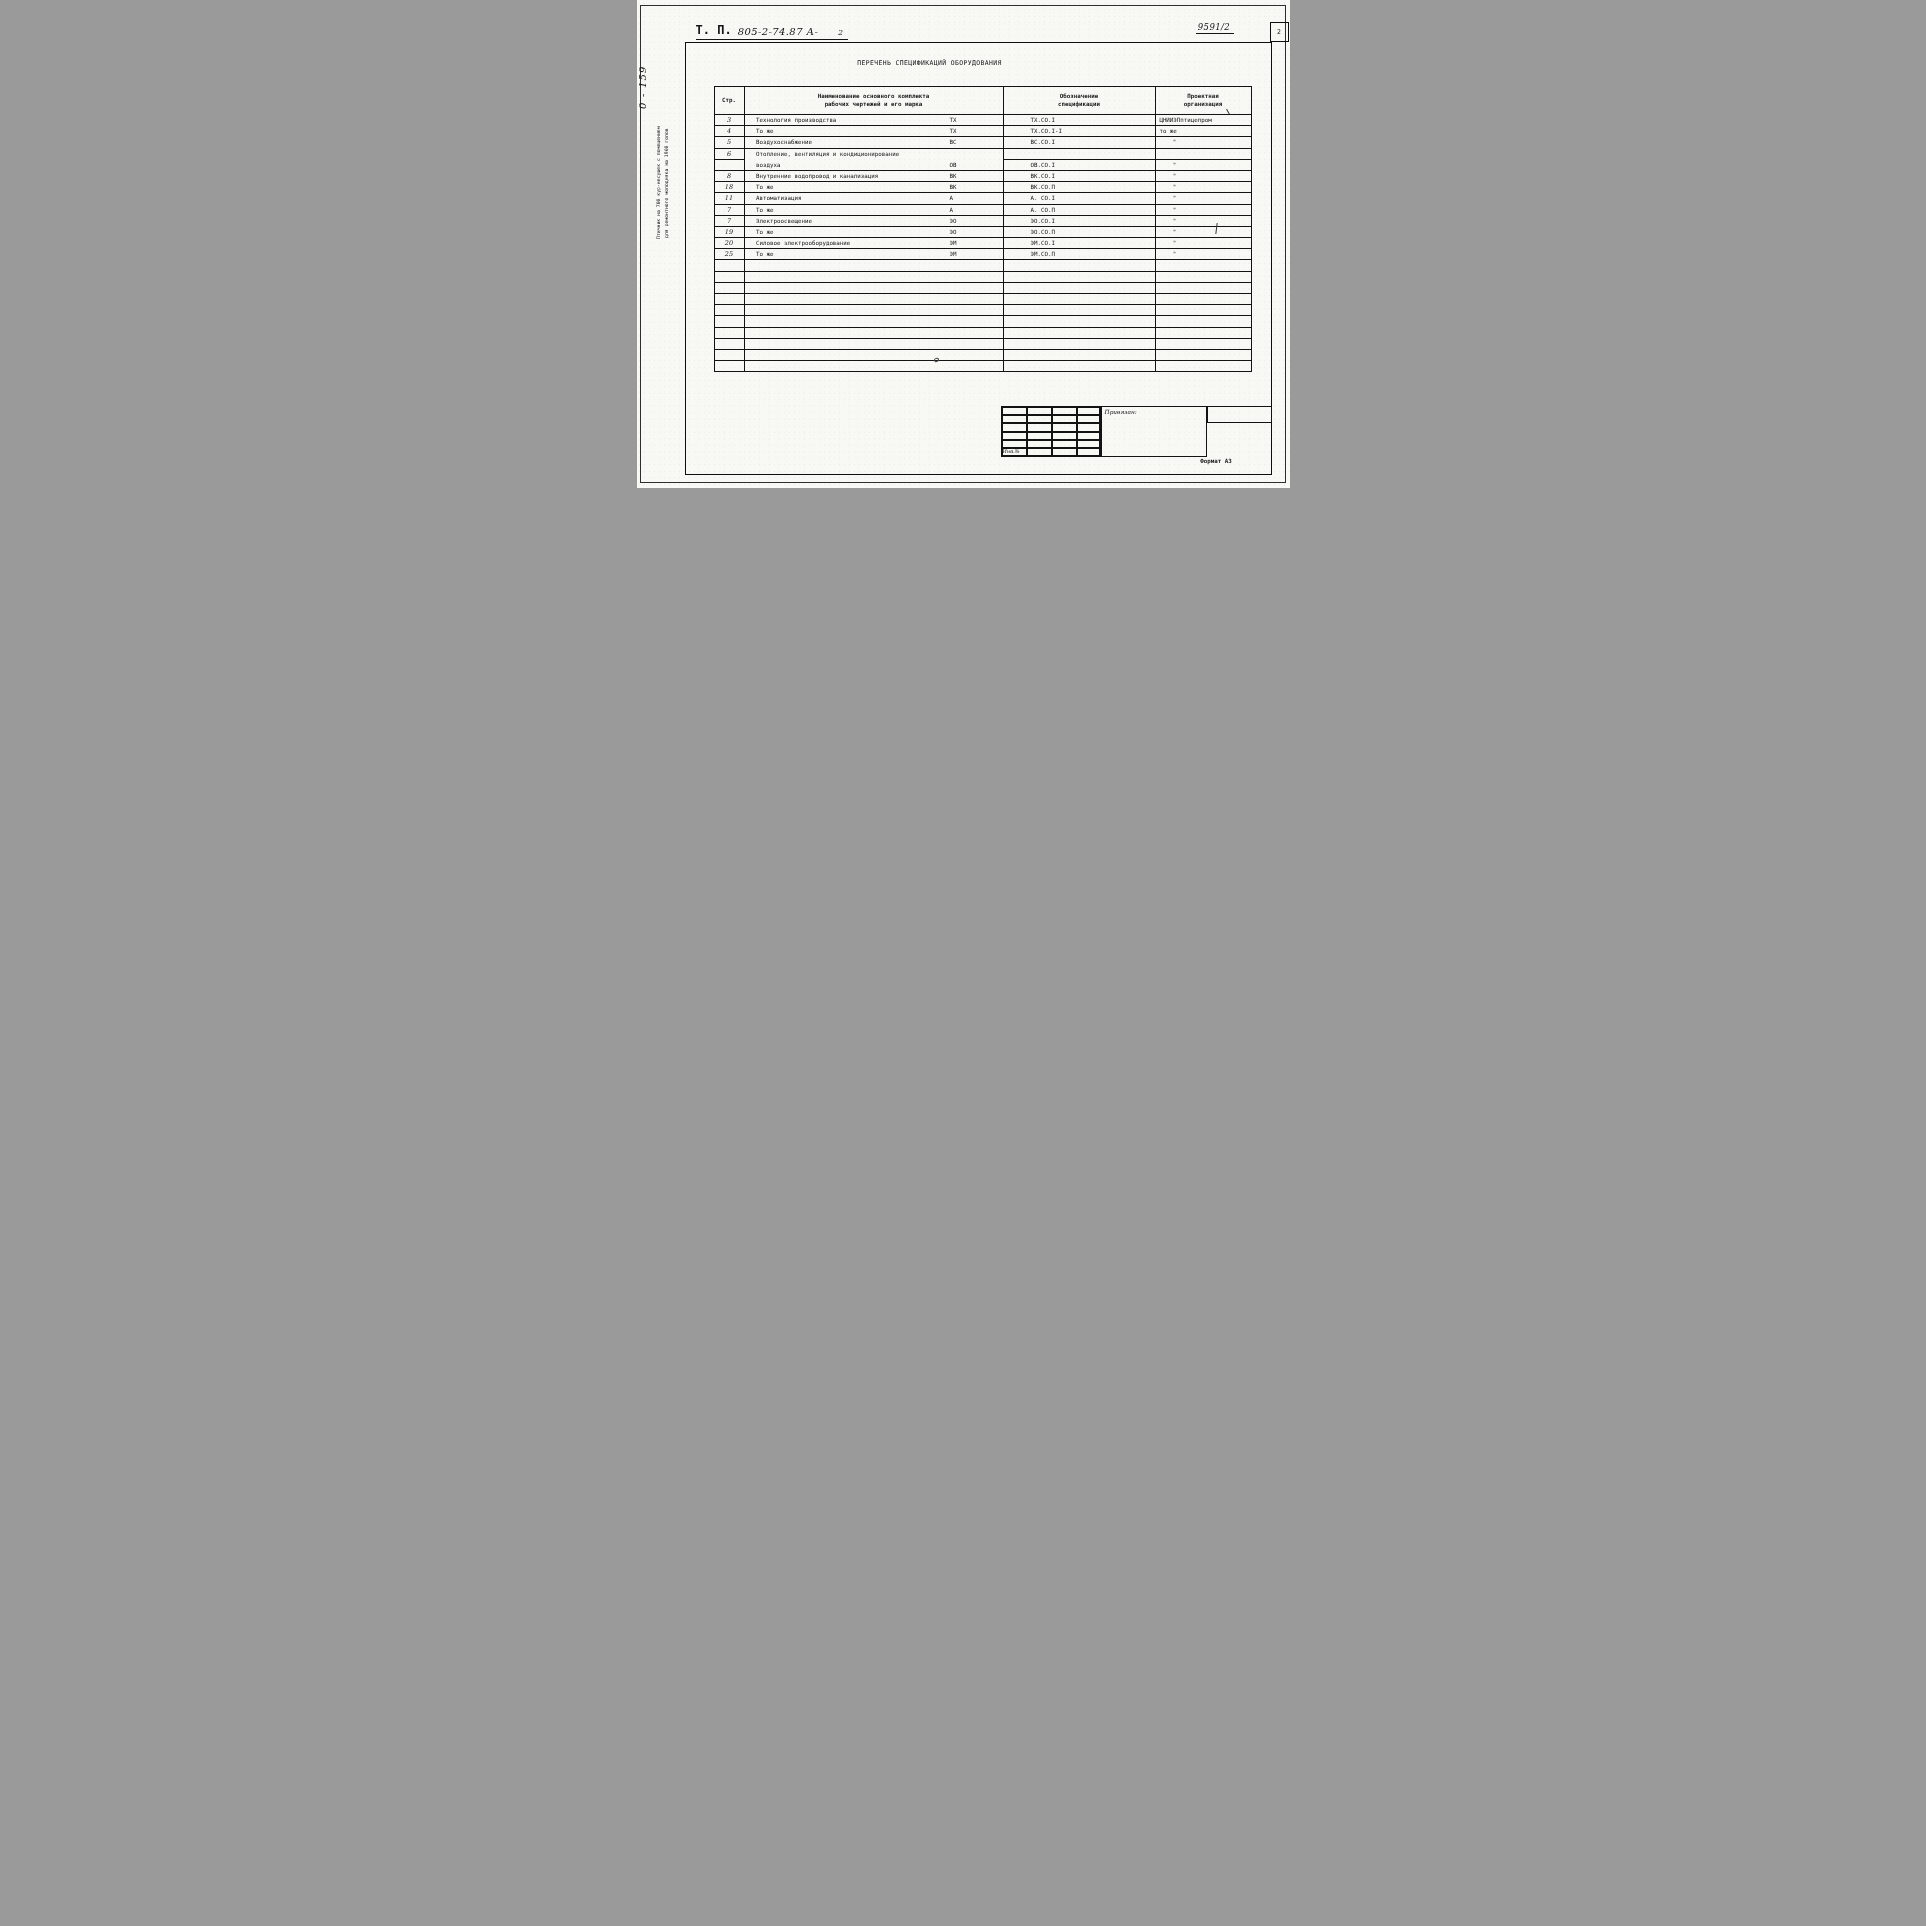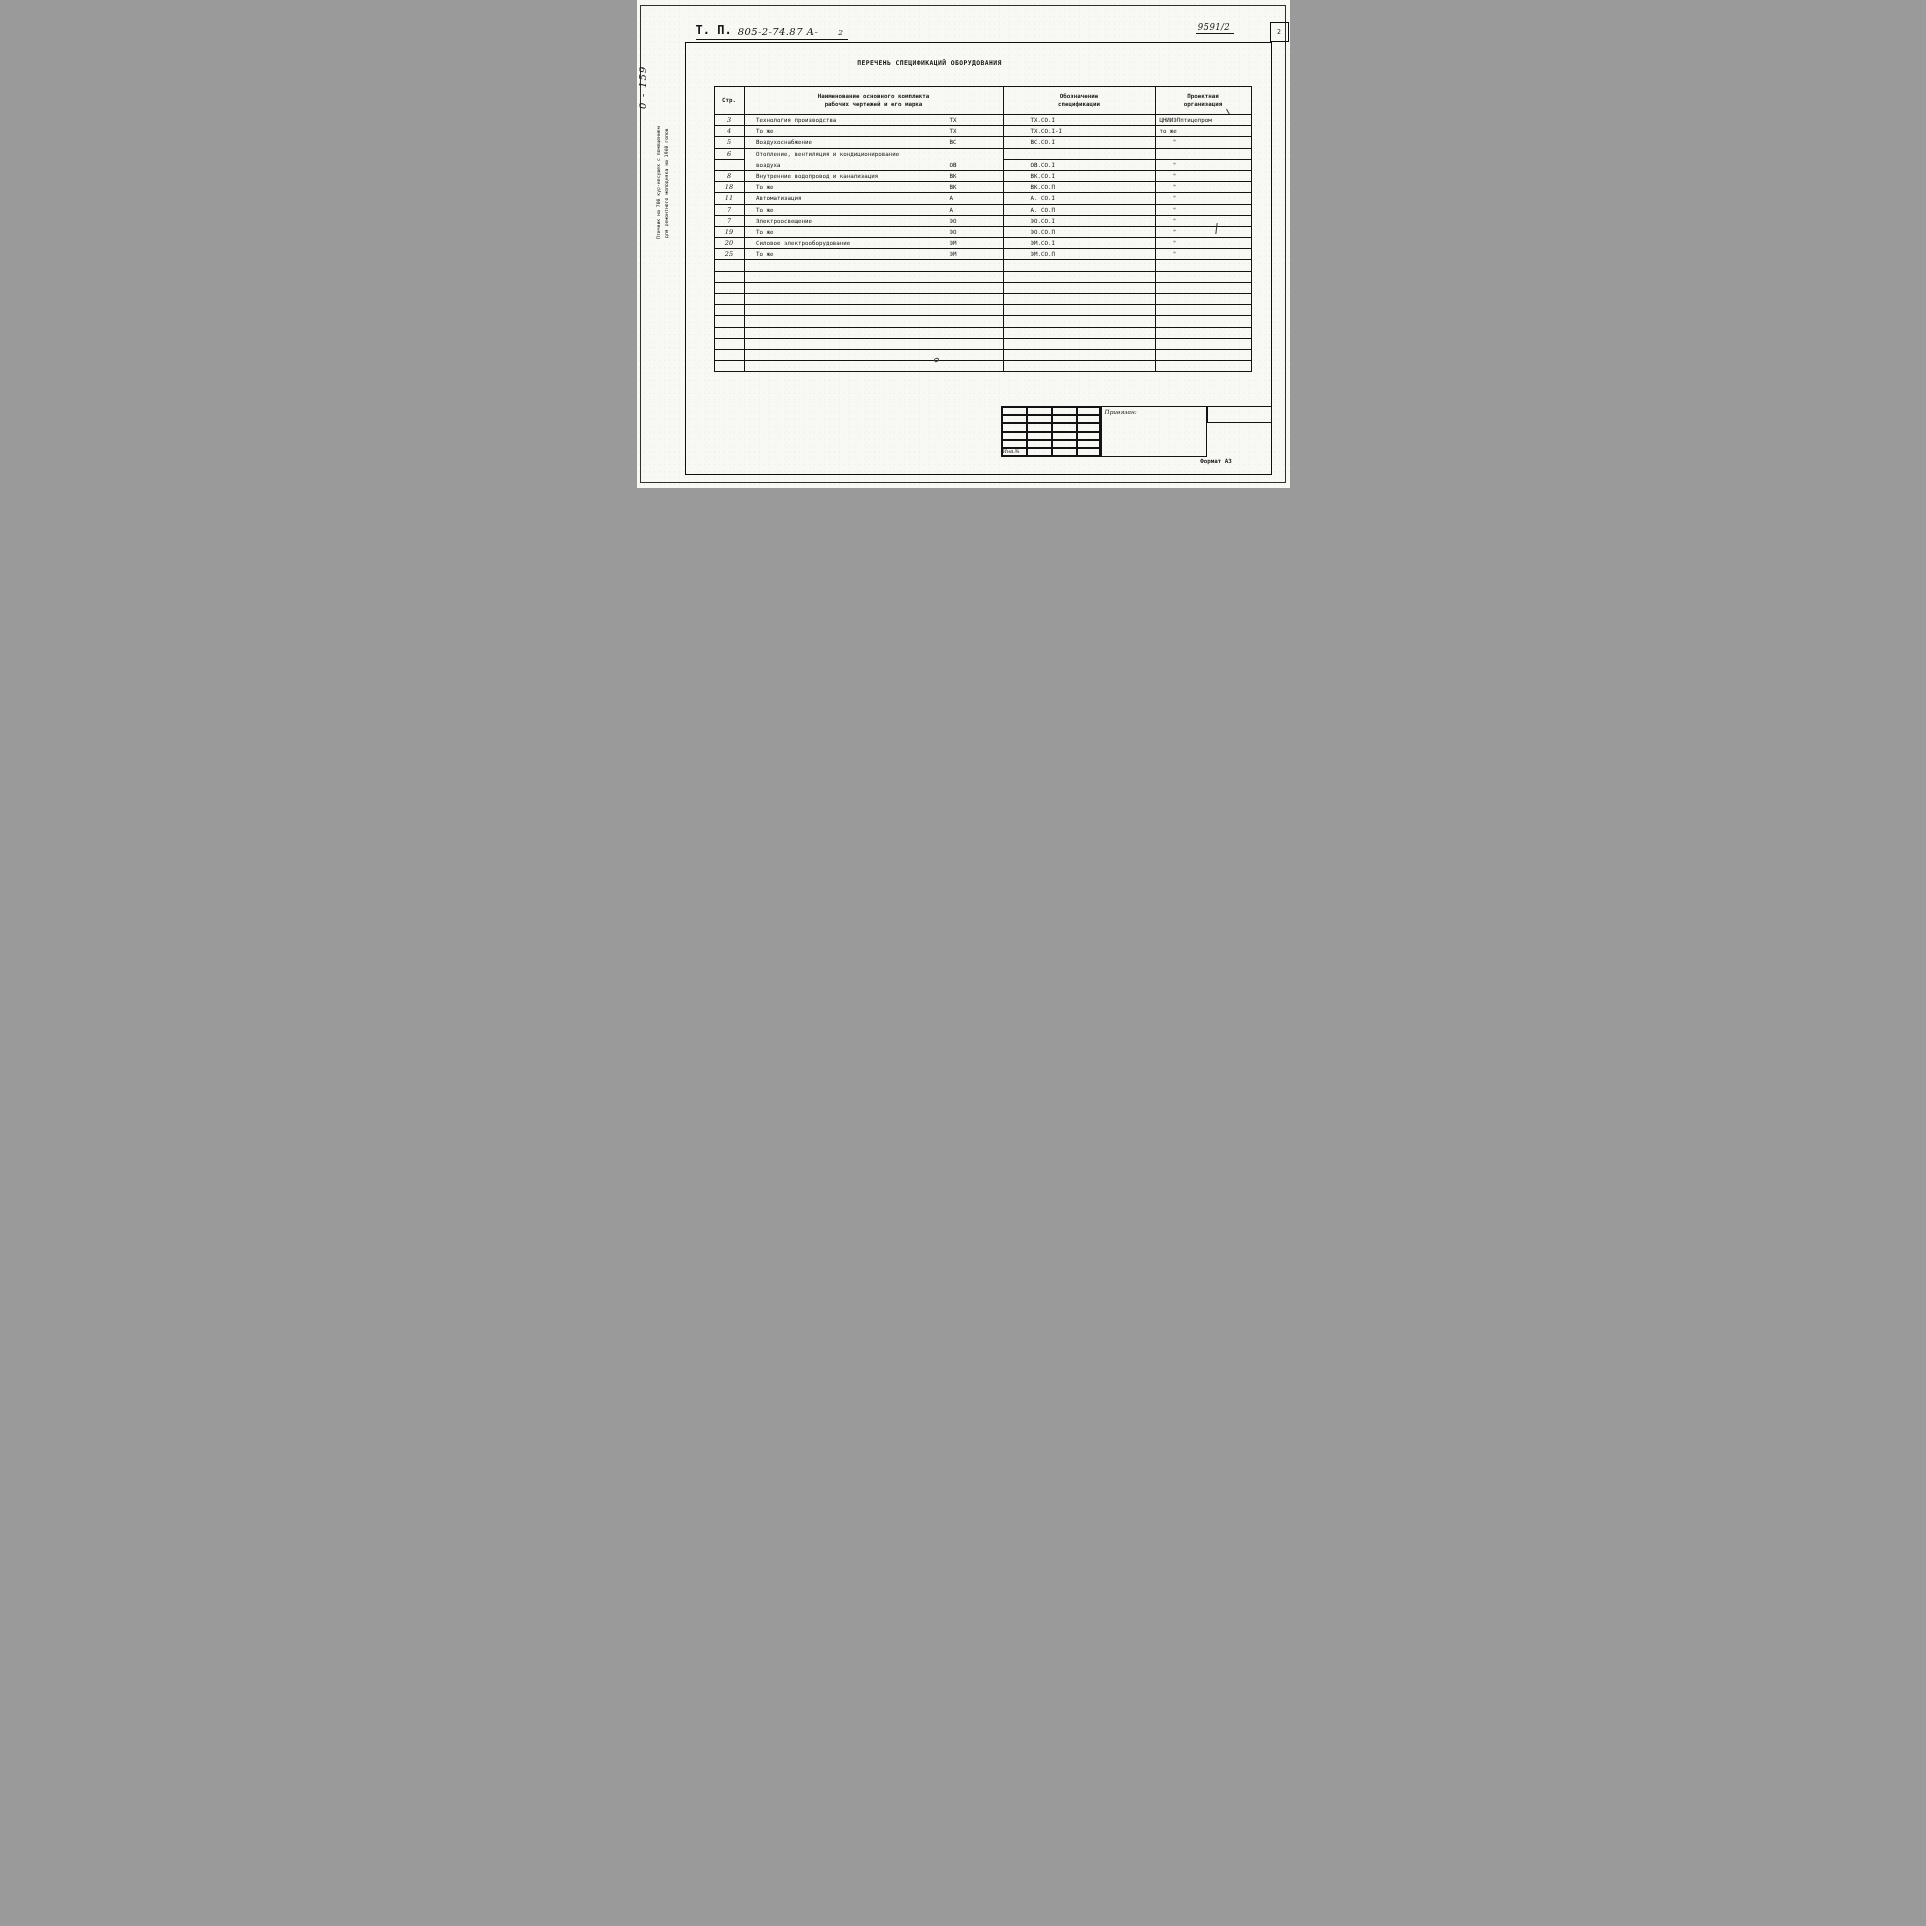--- a/index.html
+++ b/index.html
@@ -51,21 +51,21 @@
 
   .sheet-right {
     position:absolute; left:559px; top:21.6px;
     border-bottom:0.6px solid #151515;
     padding:0 3.9px 1.5px 2.3px;
     font-size:8.5px; letter-spacing:0.4px;text-align:right;
   }
 
   .main-title {
     position:absolute; left:162px; top:59px; width:262px;
-    text-align:center; font-weight:bold; font-size:6.4px; letter-spacing:0.4px;
+    text-align:center; font-weight:normal; font-size:6.4px; letter-spacing:0.4px;
   }
 
   table.spec-table {
     position:absolute; left:77px; top:86px; width:537px;
     border-collapse:collapse; table-layout:fixed;
   }
   .spec-table th, .spec-table td {
     border:0.8px solid #131313;
     font-size:5.8px;
     vertical-align:middle;

